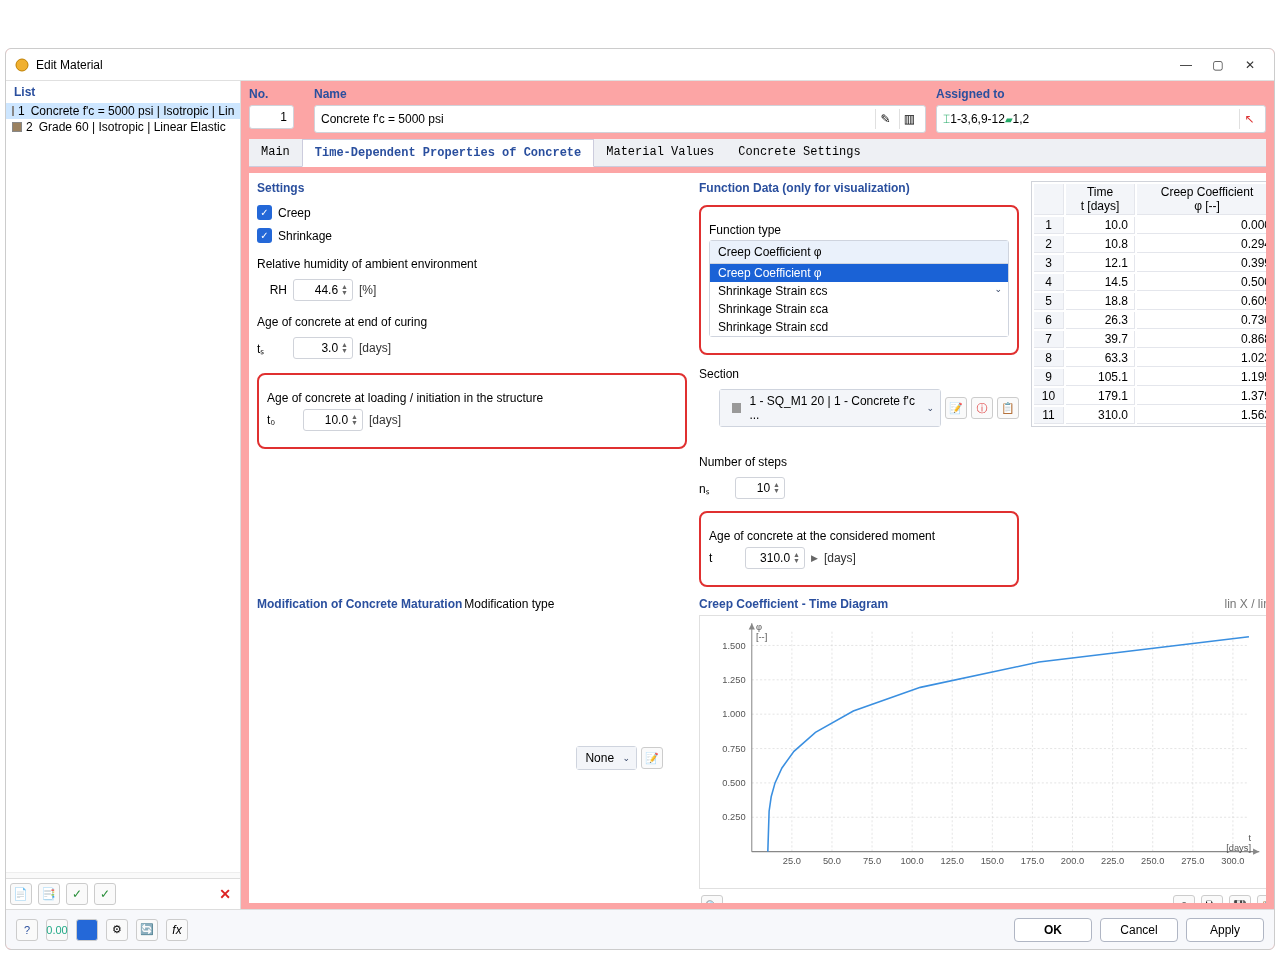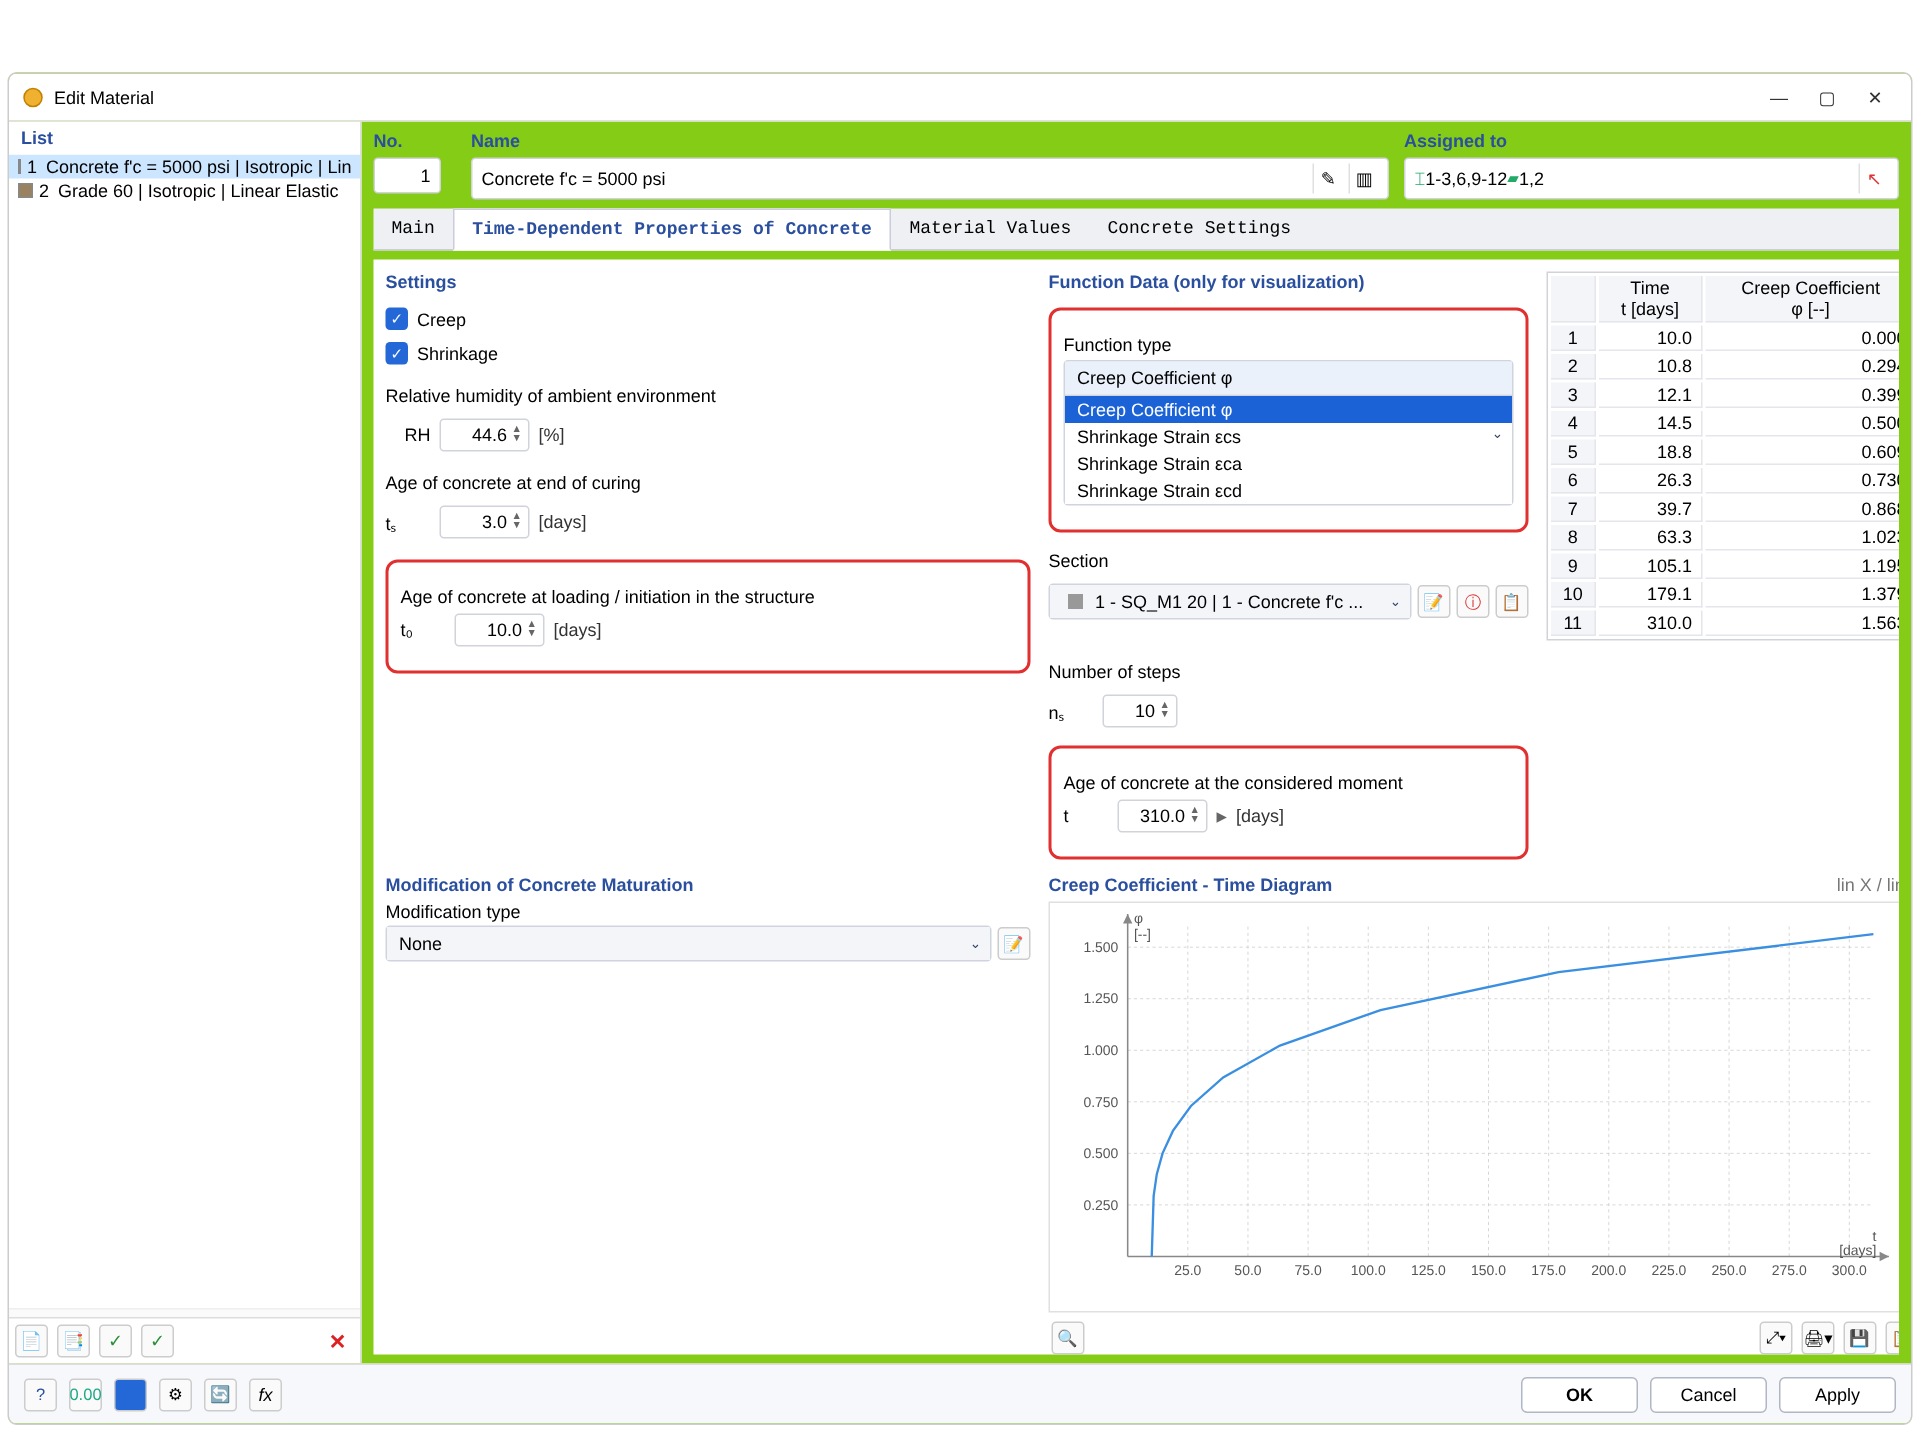--- a/index.html
+++ b/index.html
@@ -1,17 +1,17 @@
 <!DOCTYPE html>
 <html><head>
 <meta charset="utf-8">
 <style>
 * { box-sizing: border-box; margin: 0; padding: 0; font-family: "Segoe UI", Tahoma, sans-serif; font-size: 12px; }
 body { background: #fff; width: 1280px; height: 960px; position: relative; }
-.window { position: absolute; top: 48px; left: 5px; right: 5px; bottom: 10px; border: 1px solid #ccc; border-radius: 6px; background: #84cc16; display: flex; flex-direction: column; overflow: hidden; }
+.window { position: absolute; top: 48px; left: 5px; right: 5px; bottom: 10px; border: 1px solid #ccc; border-radius: 6px; background: #fca5a5; display: flex; flex-direction: column; overflow: hidden; }
 .titlebar { height: 32px; display: flex; align-items: center; padding: 0 8px; background: #fff; border-bottom: 1px solid #e0e0e0; }
 .titlebar .icon { width: 16px; height: 16px; margin-right: 6px; }
 .titlebar .title { flex: 1; }
 .titlebar .winbtn { width: 32px; height: 24px; display: inline-flex; align-items: center; justify-content: center; color: #333; }
 .body { flex: 1; display: flex; overflow: hidden; }
 .left-pane { width: 235px; background: #fff; border-right: 1px solid #ddd; display: flex; flex-direction: column; }
 .list-header { color: #2a4f9e; font-weight: 600; padding: 4px 8px; }
 .list-item { display: flex; align-items: center; padding: 1px 6px; white-space: nowrap; overflow: hidden; }
 .list-item.selected { background: #cde6ff; }
 .swatch { width: 10px; height: 10px; border: 1px solid #888; margin-right: 4px; display: inline-block; }
@@ -41,34 +41,34 @@
 .spin .arrows { display: flex; flex-direction: column; font-size: 7px; line-height: 6px; margin-left: 3px; color: #666; }
 .unit { color: #333; }
 .redbox { border: 2px solid #e03030; border-radius: 8px; padding: 16px 8px; }
 .dropdown { border: 1px solid #cfd4de; border-radius: 3px; background: #f3f5f9; position: relative; }
 .dd-display { padding: 4px 22px 4px 8px; background: #eaf1fb; }
 .dd-caret { position: absolute; right: 6px; top: 50%; transform: translateY(-50%); color: #346; font-size: 9px; }
 .dd-list { border-top: 1px solid #cfd4de; background: #fff; }
 .dd-item { padding: 2px 8px; }
 .dd-item.sel { background: #1a62d6; color: #fff; }
 .sectionline { display: flex; gap: 4px; align-items: center; }
-.sectionline .dropdown { flex: 1; }
+.sectionline .dropdown { flex: 1; margin-left: 20px; }
 .sectionline .dropdown .dd-display { background: #f3f5f9; }
 .mini-btn { width: 22px; height: 22px; border: 1px solid #ccc; border-radius: 3px; display: inline-flex; align-items: center; justify-content: center; background: #fafafa; font-size: 11px; }
 .data-table { border: 1px solid #d0d3da; font-size: 11px; }
 .data-table th, .data-table td { border-right: 1px solid #e4e6ec; border-bottom: 1px solid #e4e6ec; padding: 1px 6px; text-align: right; }
 .data-table th { background: #f3f5f9; font-weight: 400; text-align: center; }
 .data-table td:first-child, .data-table th:first-child { text-align: center; background: #f3f5f9; width: 30px; }
 .chart-area { grid-column: 2 / 4; display: flex; flex-direction: column; gap: 4px; }
 .chart-header { display: flex; justify-content: space-between; color: #2a4f9e; font-weight: 600; }
 .chart-header .axmode { color: #777; font-weight: 400; }
 .chart { flex: 1; border: 1px solid #e0e0e0; background: #fff; position: relative; }
 .chart-tools { display: flex; gap: 6px; justify-content: flex-end; padding: 2px; }
 .chart-tools .mini-btn:first-child { margin-right: auto; }
-.maturation { grid-column: 1; display: flex; flex-direction: column; gap: 2px; }
+.maturation { grid-column: 1; display: flex; gap: 2px; }
 .footer { height: 40px; border-top: 1px solid #ddd; background: #f7f8fb; display: flex; align-items: center; padding: 0 10px; gap: 8px; }
 .footer .fspacer { flex: 1; }
 .btn { min-width: 78px; height: 24px; border: 1px solid #b0b6c4; border-radius: 4px; background: #fff; display: inline-flex; align-items: center; justify-content: center; cursor: pointer; }
 .btn.primary { font-weight: 600; }
 svg.chartsvg { width: 100%; height: 100%; }
 .gridline { stroke: #ccc; stroke-dasharray: 2 2; stroke-width: 0.5; }
 .axis { stroke: #888; stroke-width: 1; }
 .curve { stroke: #3a8fe0; stroke-width: 1.5; fill: none; }
 .ticklbl { font-size: 9px; fill: #555; }
 .flex-spacer { flex: 1; }

